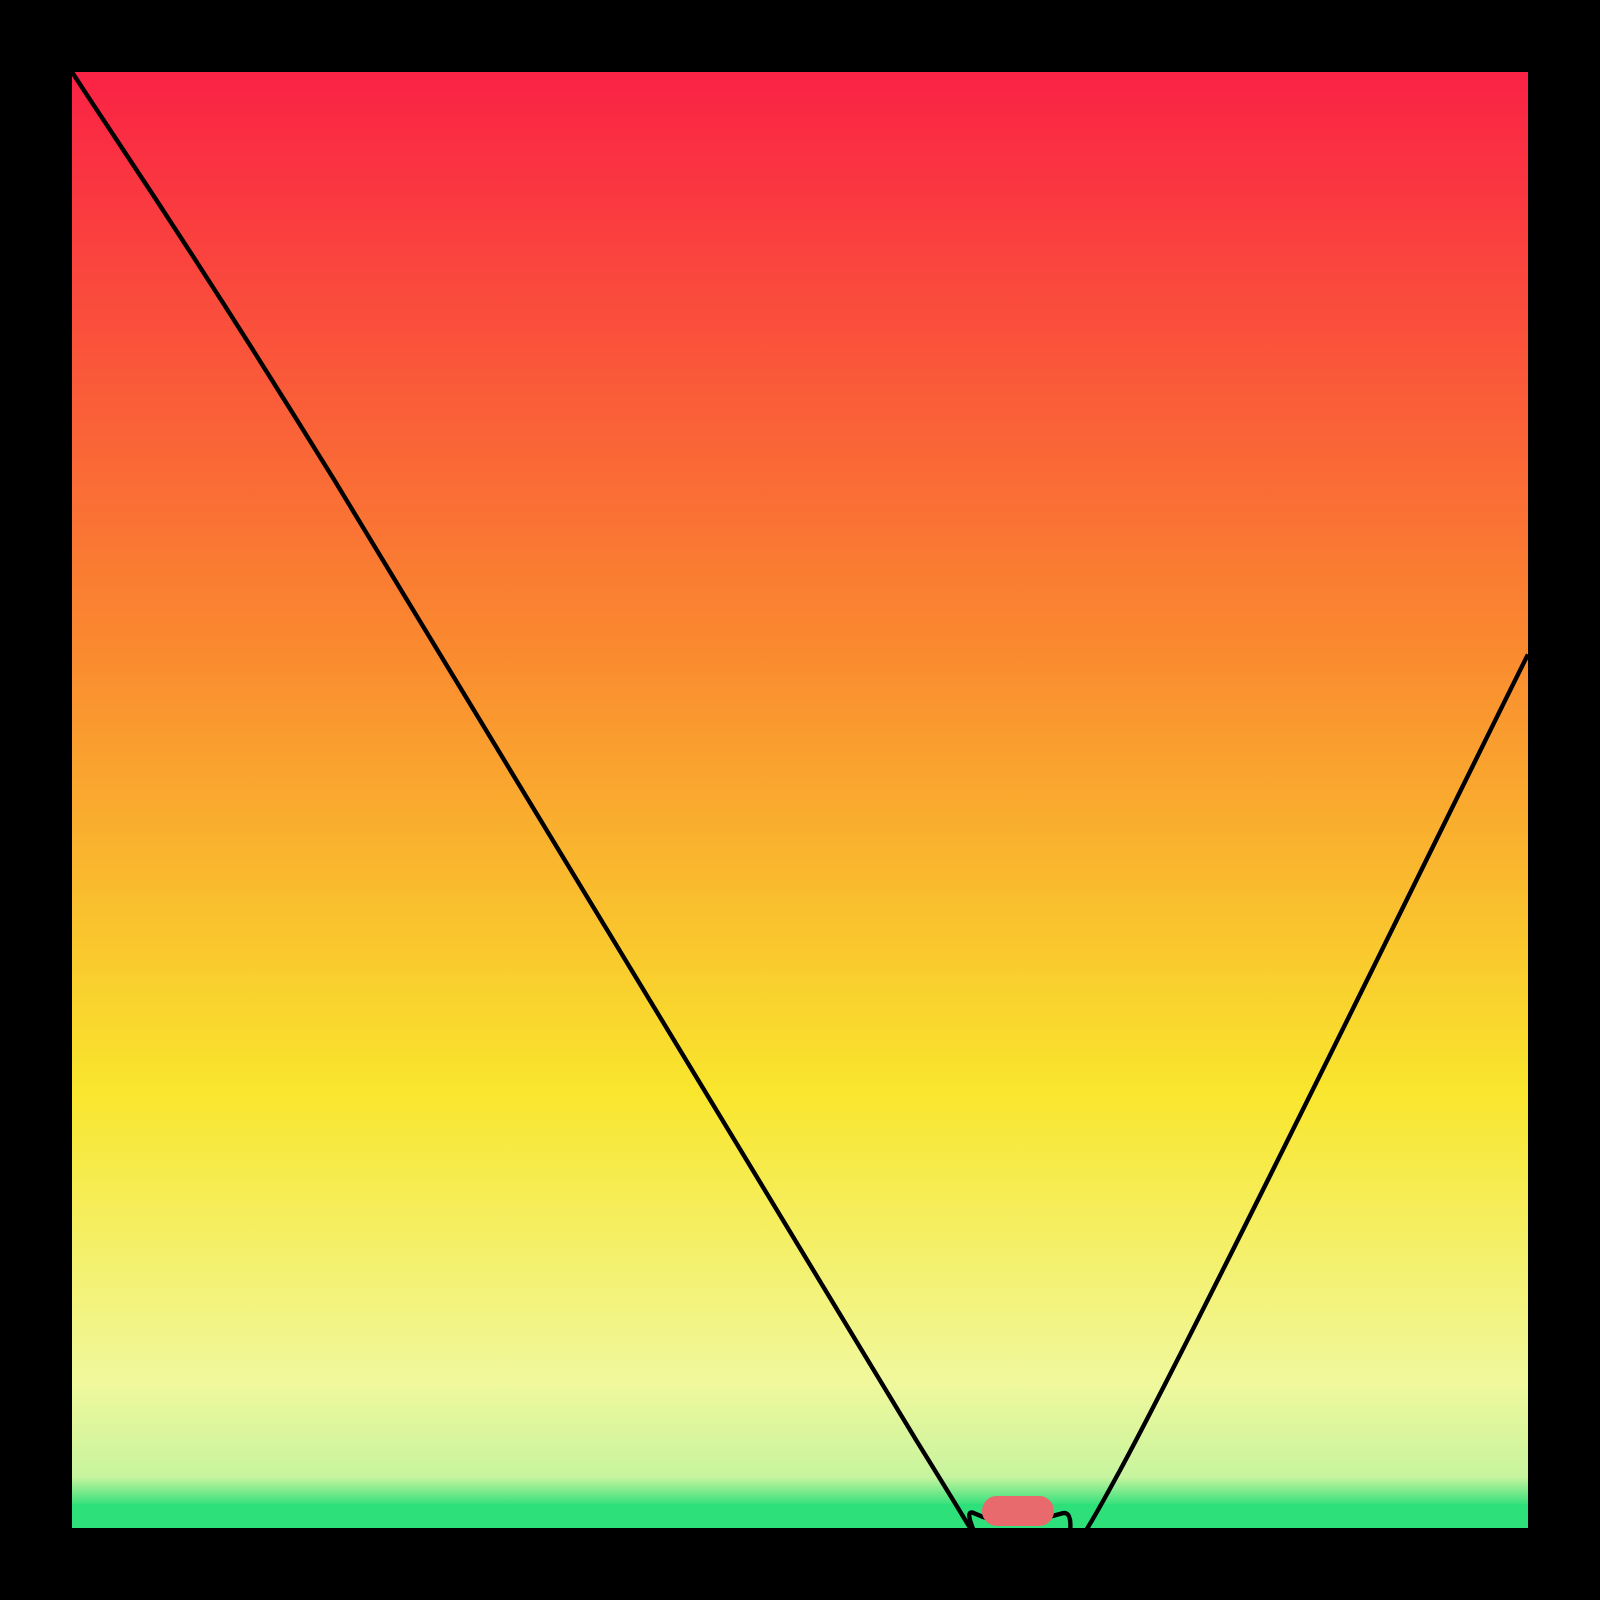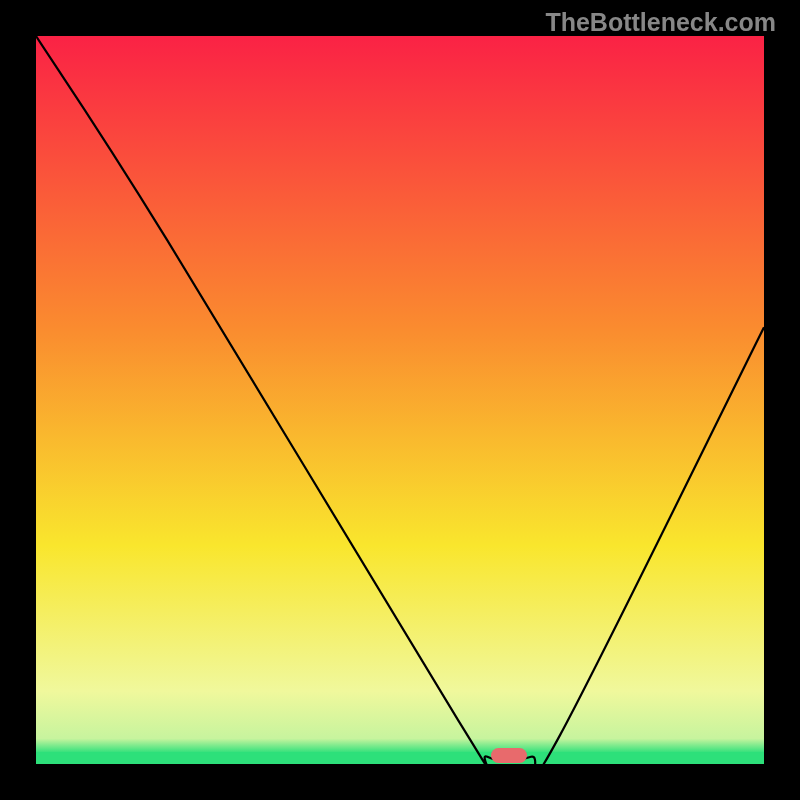--- a/index.html
+++ b/index.html
@@ -67,15 +67,14 @@
     <div class="green-strip" style="height: 11.648px; background: rgb(45, 224, 122);"></div>
 
     <svg class="curve" viewBox="0 0 728 728" preserveAspectRatio="none">
       <path id="curve-path" fill="none" stroke-width="2.2" d="M 0,0 C 23.5872,36.6912 55.0368,80.66240000000003 131.04,203.84000000000003 C 207.04319999999998,327.0176 364.58239999999995,591.2816 422.23999999999995,684.32 C 479.89759999999995,777.3584000000001 438.25600000000003,714.168 451.36,720.72 C 464.464,727.272 481.93600000000004,724.6512 495.04,720.72 C 508.144,716.7888 482.2272,776.1936000000001 524.16,698.88 C 566.0928,621.5663999999999 691.3088,364.5824 728,291.2" stroke="#000000"></path>
     </svg>
 
     <div class="marker" style="width: 36.4px; height: 14.56px; left: 455px; top: 711.984px; background: rgb(232, 106, 108);"></div>
 
   </div>
 
-  <div class="watermark">TheBottleneck.com</div>
 
 </div>
 
 </body></html>

